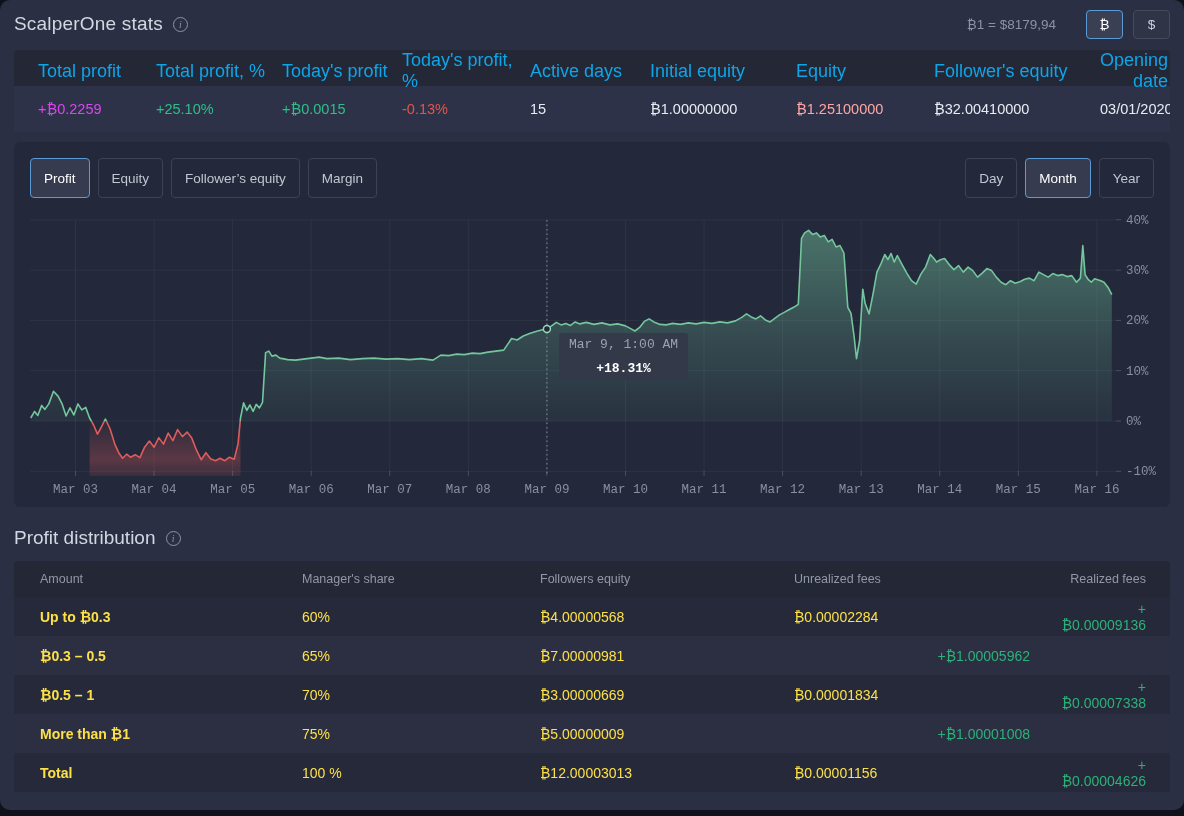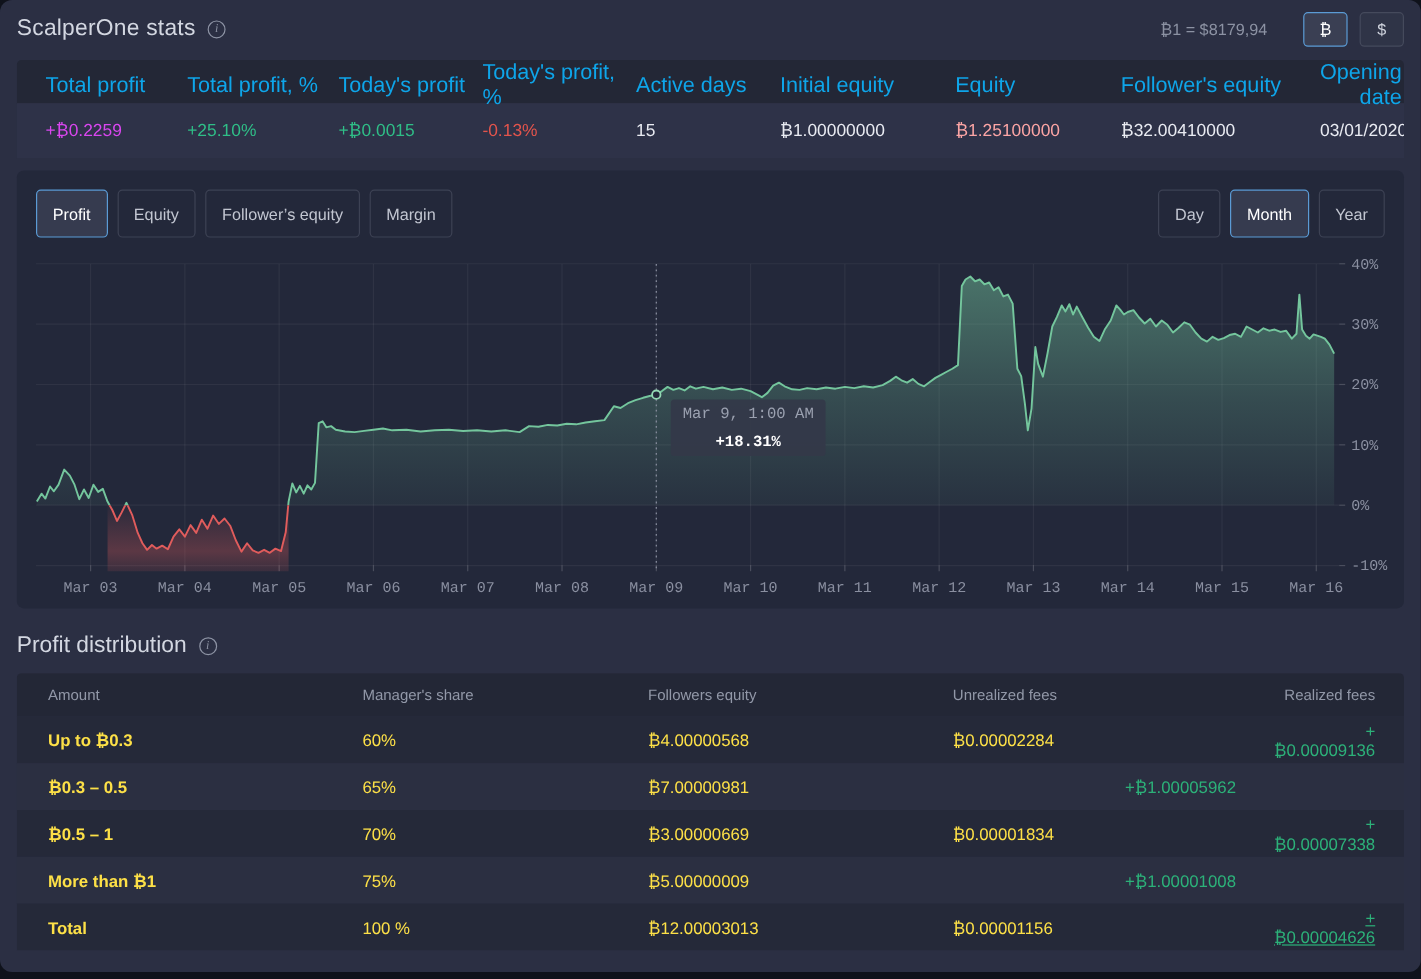--- a/index.html
+++ b/index.html
@@ -261,17 +261,17 @@
         <div class="c amount">More than ₿1</div>
         <div class="c">75%</div>
         <div class="c">₿5.00000009</div>
         <div class="c" style="color: rgb(44, 177, 121);">+₿1.00001008</div>
       </div>
       <div class="d-row d-body odd">
         <div class="c amount">Total</div>
         <div class="c">100 %</div>
         <div class="c">₿12.00003013</div>
         <div class="c">₿0.00001156</div>
-        <div class="c" style="color: rgb(44, 177, 121); text-decoration: underline;">+₿0.00004626</div>
+        <div class="c" style="color: rgb(44, 177, 121);">+₿0.00004626</div>
       </div>
     </div>
 
 </div>
 
 </body></html>

